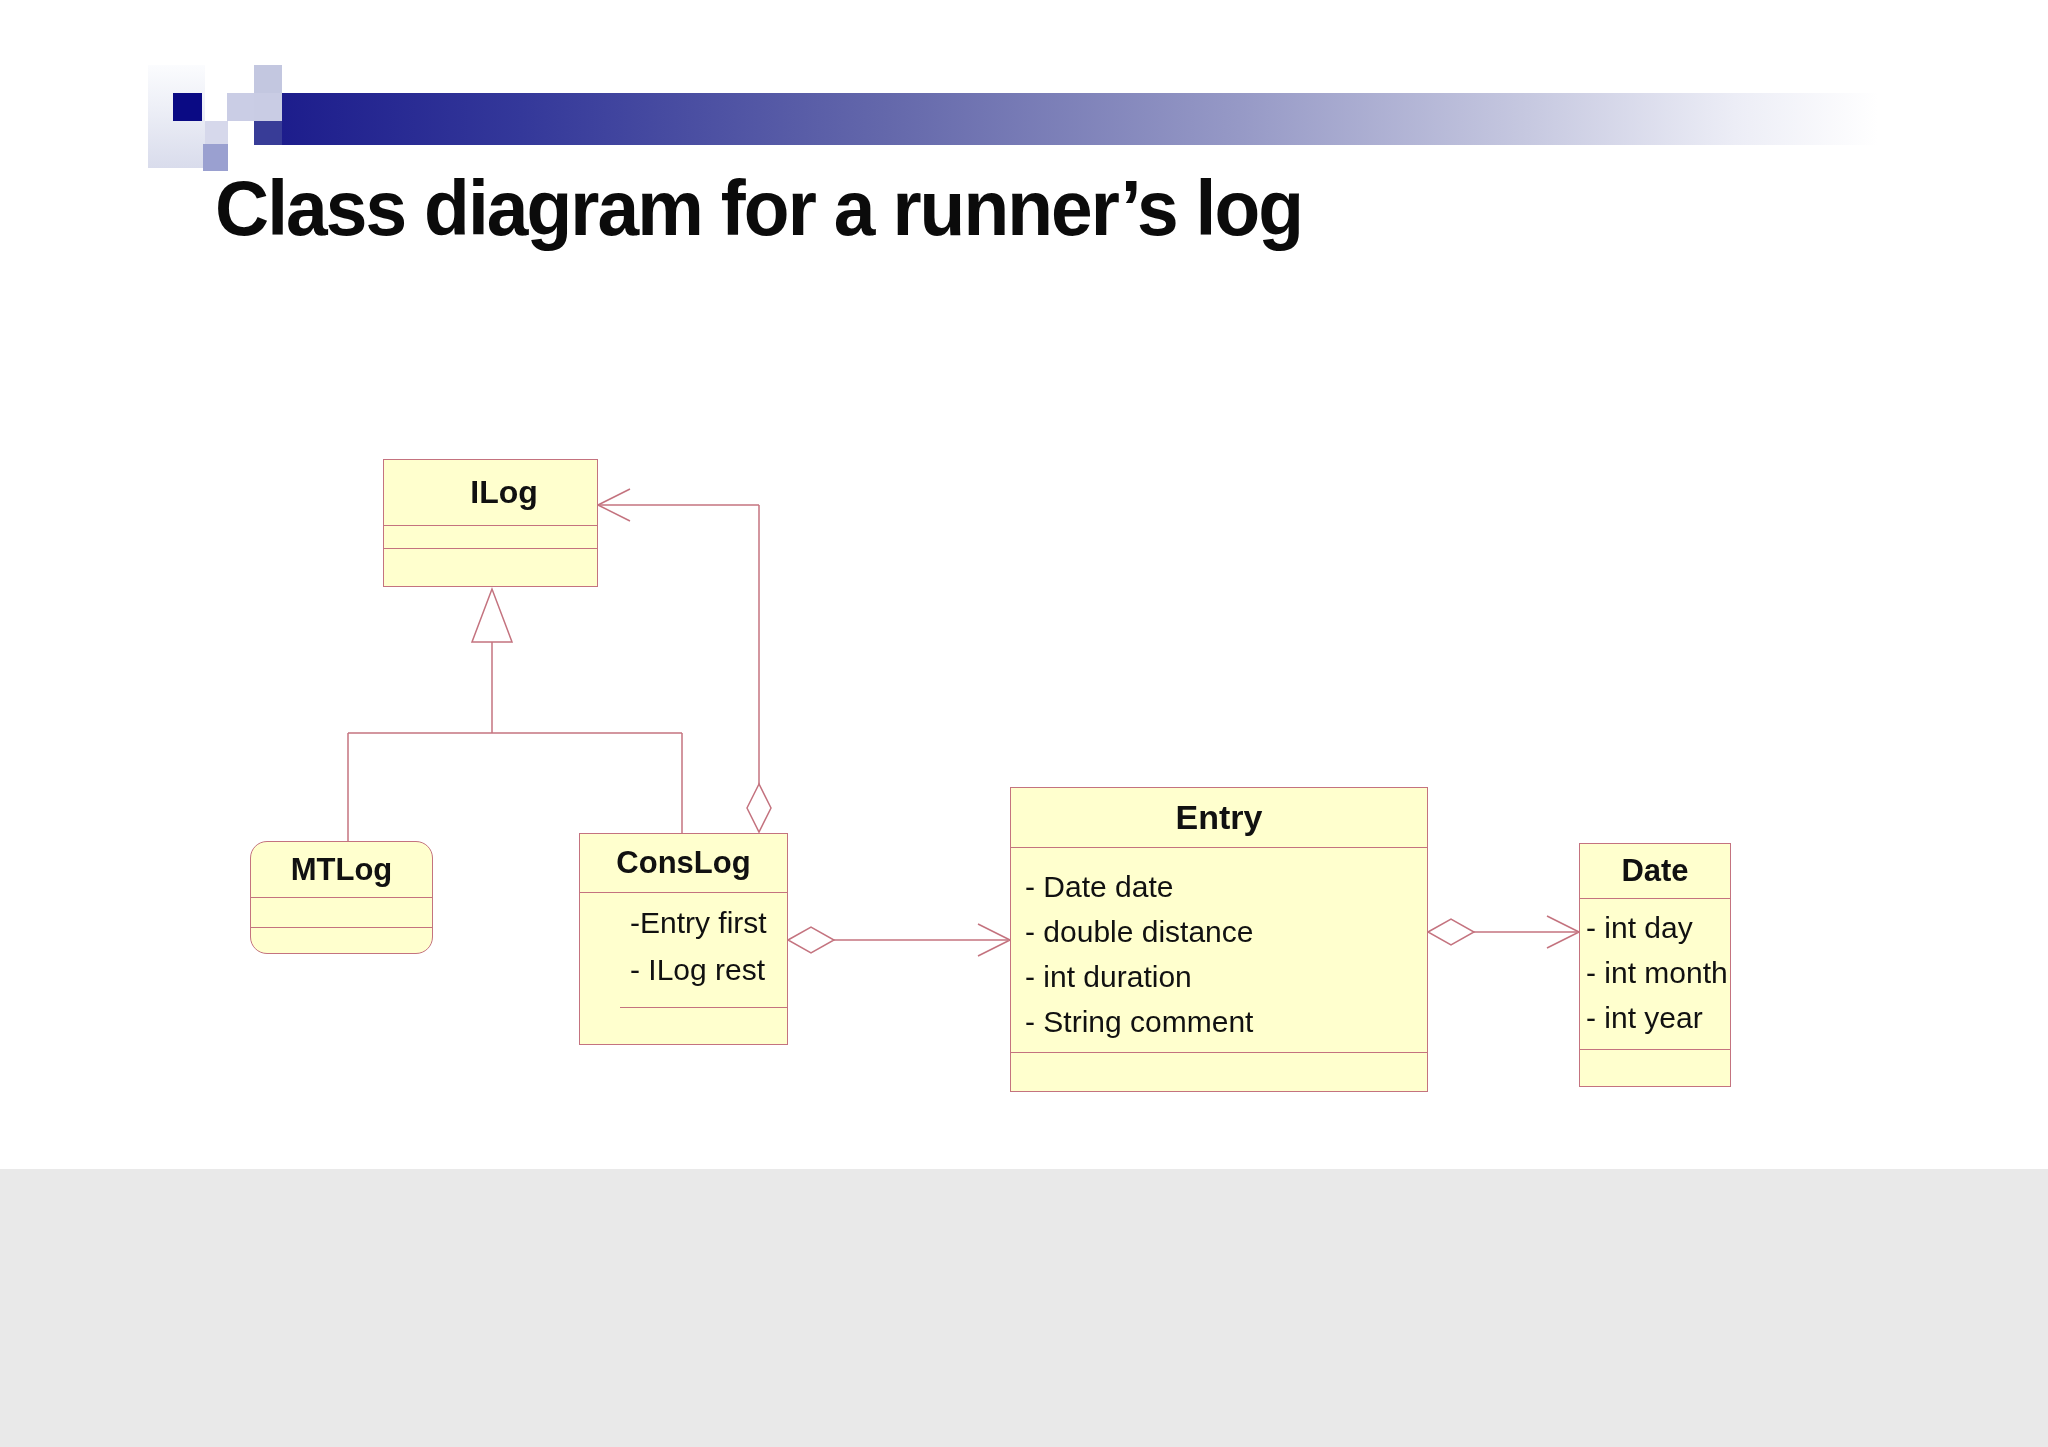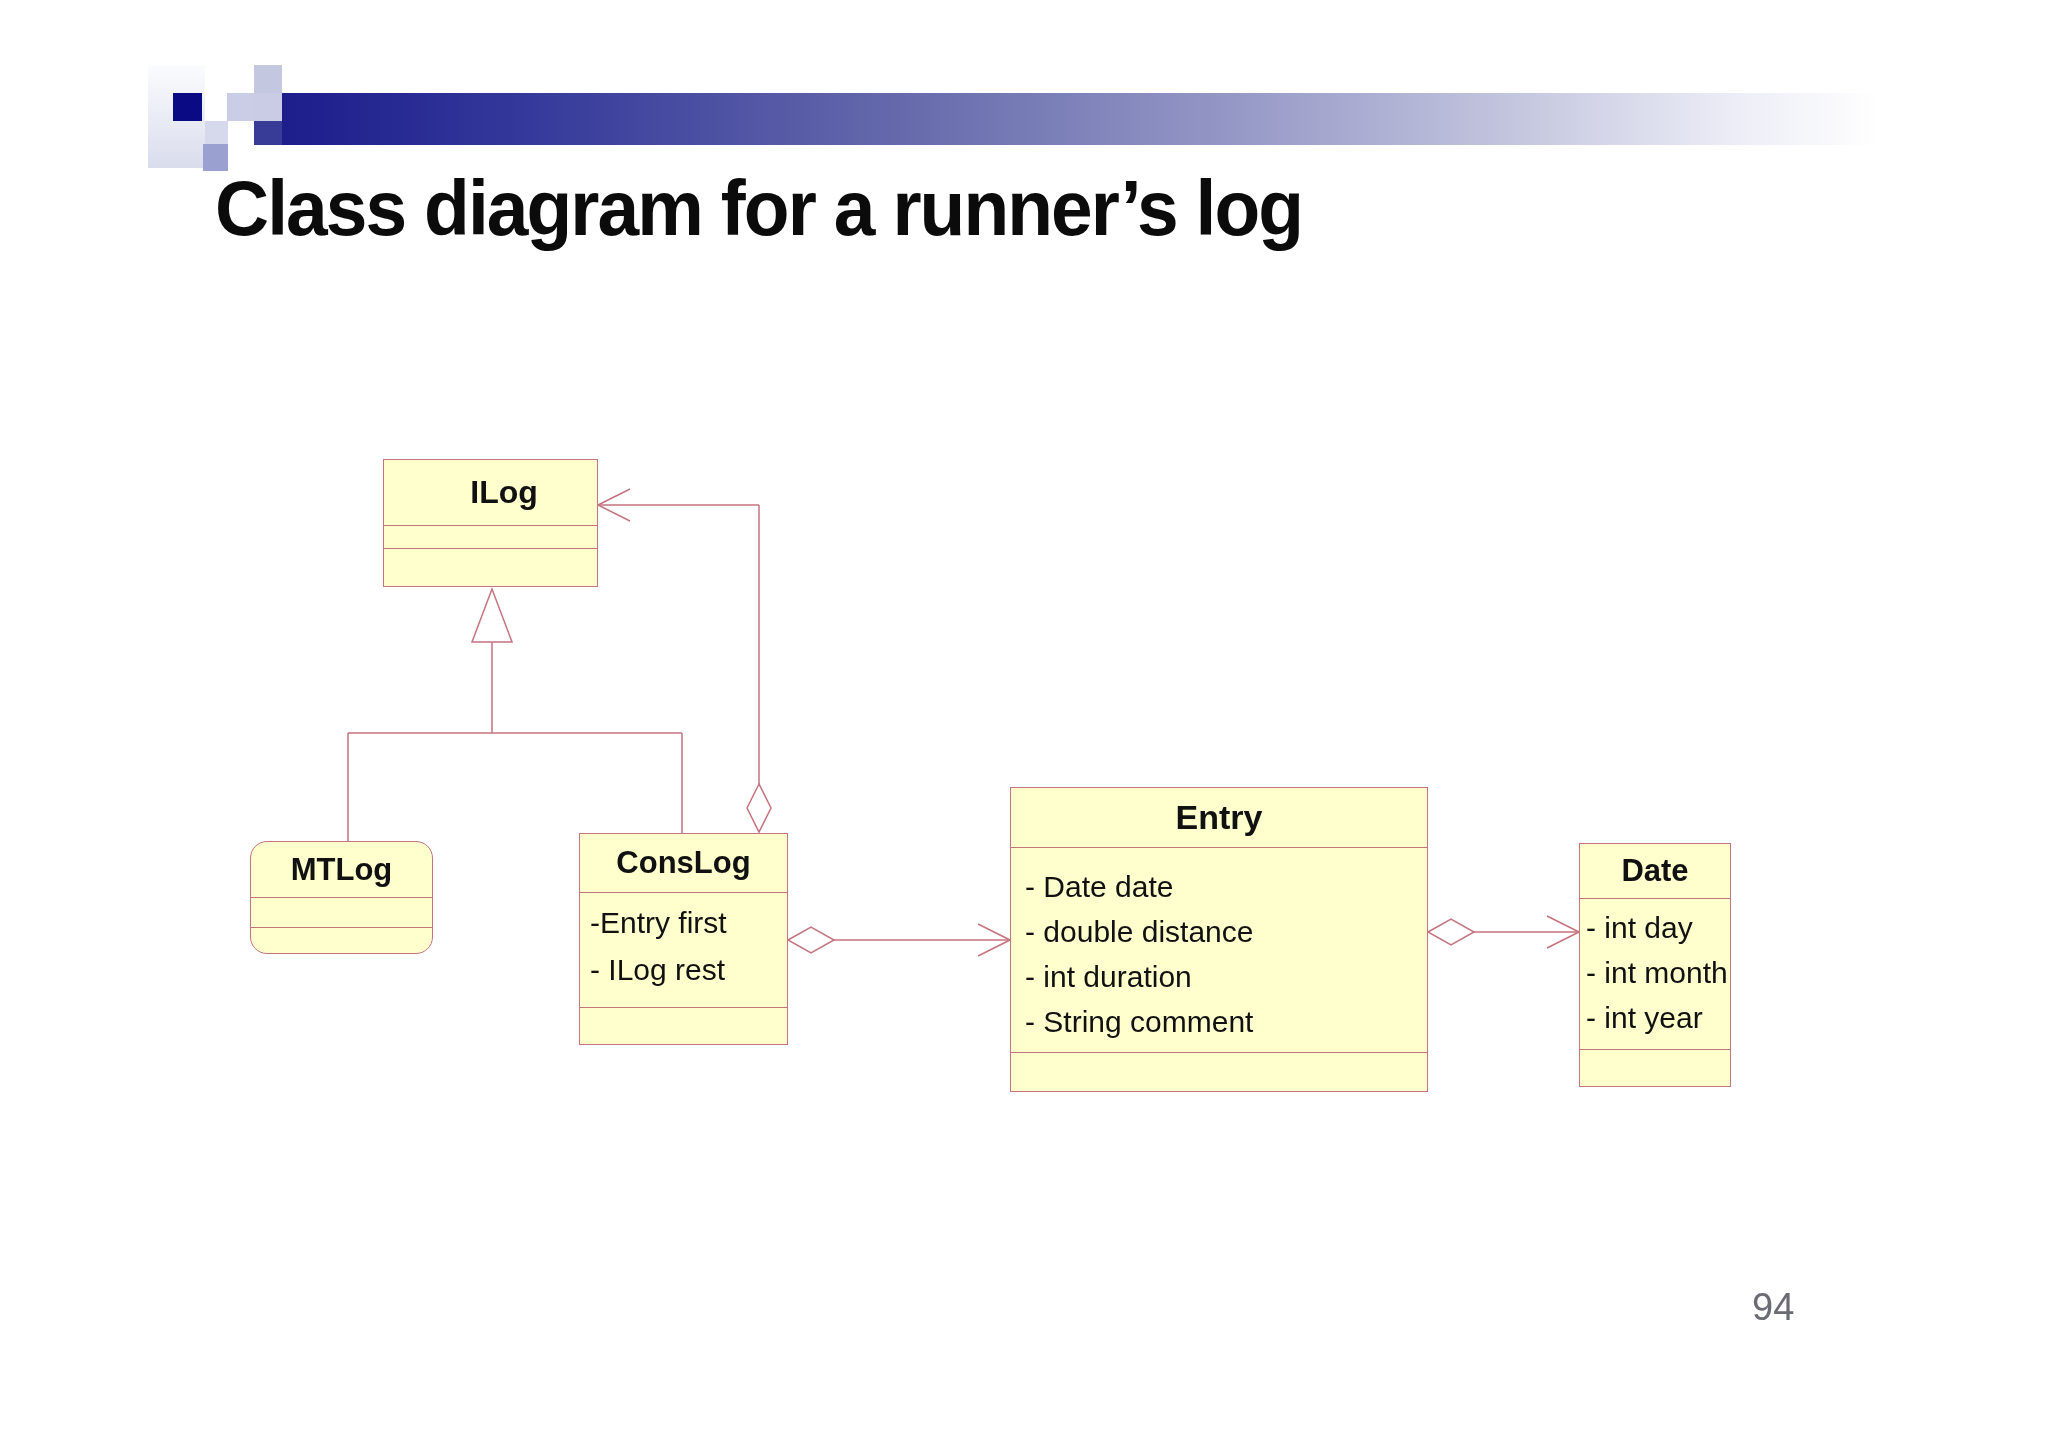--- a/index.html
+++ b/index.html
@@ -3,21 +3,21 @@
 <meta charset="utf-8">
 <style>
   :root{
     --box-fill:#FFFFCE;
     --box-border:#C4737F;
     --connector:#C4737F;
   }
   html,body{margin:0;padding:0;background:#e9e9e9;}
   #slide{
     position:relative;
-    width:2048px;height:1447px;
+    width:2048px;height:1169px;
     background:#ffffff;
     overflow:hidden;
     font-family:"Liberation Sans", sans-serif;
   }
   
   .deco{position:absolute;}
   .deco-tallrect{left:148px;top:65px;width:57px;height:103px;
     background:linear-gradient(to bottom,#fbfcfe 0%,#eceef6 45%,#d9dcec 100%);}
   .sq-navy{left:173px;top:93px;width:29px;height:28px;background:#0A0A84;}
   .sq-light1{left:227px;top:93px;width:27px;height:28px;background:#CACDE5;}
@@ -55,21 +55,21 @@
   }
   .uml-box .field{white-space:nowrap;}
   .box-ilog   {left:383px;top:459px;width:215px;height:128px;}
   .box-ilog .title{height:66px;font-size:32px;padding-left:27px;}
   .box-ilog .attrs{height:23px;}
   .box-mtlog  {left:250px;top:841px;width:183px;height:113px;border-radius:17px;}
   .box-mtlog .title{height:56px;}
   .box-mtlog .attrs{height:30px;}
   .box-conslog{left:579px;top:833px;width:209px;height:212px;}
   .box-conslog .title{height:59px;}
-  .box-conslog .attrs{height:115px;padding:6px 0 0 10px;line-height:47px;}
+  .box-conslog .attrs{height:115px;padding:6px 0 0 10px;line-height:47px;margin-left:40px;}
   .box-entry  {left:1010px;top:787px;width:418px;height:305px;}
   .box-entry .title{height:60px;font-size:34px;}
   .box-entry .attrs{height:205px;padding:16px 0 0 14px;line-height:45px;}
   .box-date   {left:1579px;top:799px;width:152px;height:244px;margin-top:44px;}
   .box-date .title{height:55px;}
   .box-date .attrs{height:151px;padding:6px 0 14px 6px;line-height:45px;}
   
   .connector-layer{
     position:absolute;left:0;top:0;width:2048px;height:1447px;
     color:var(--connector);pointer-events:none;

